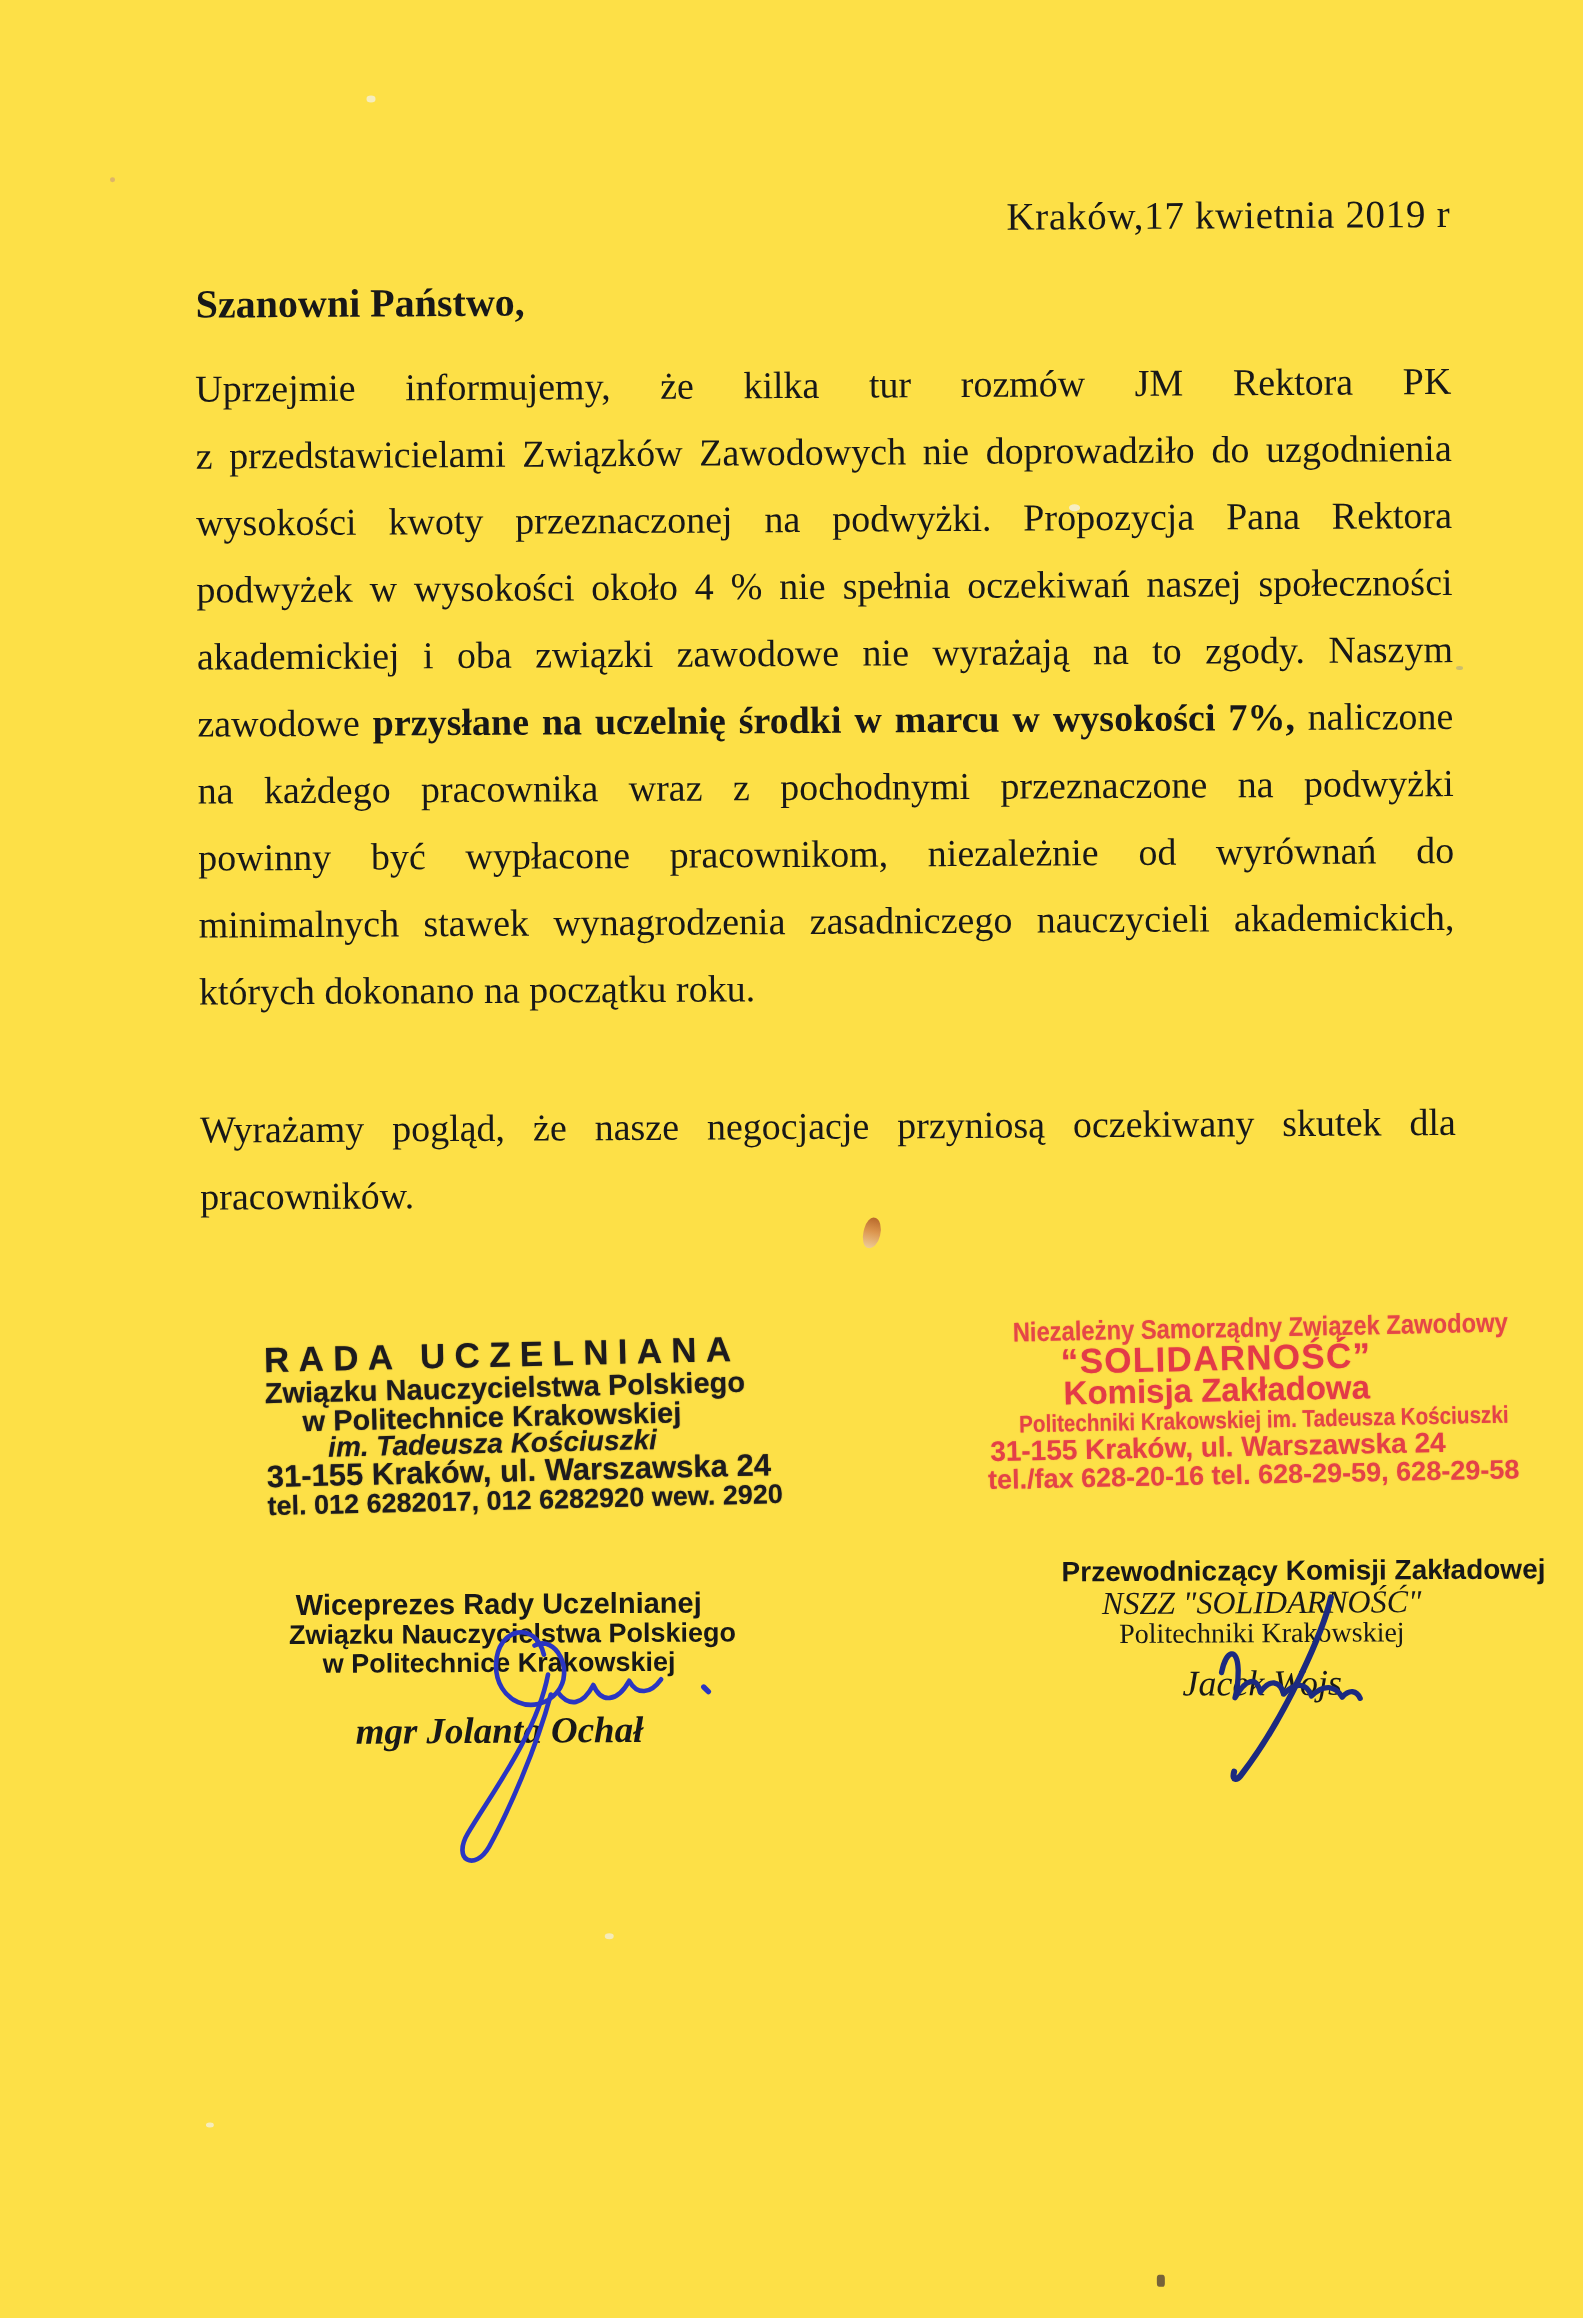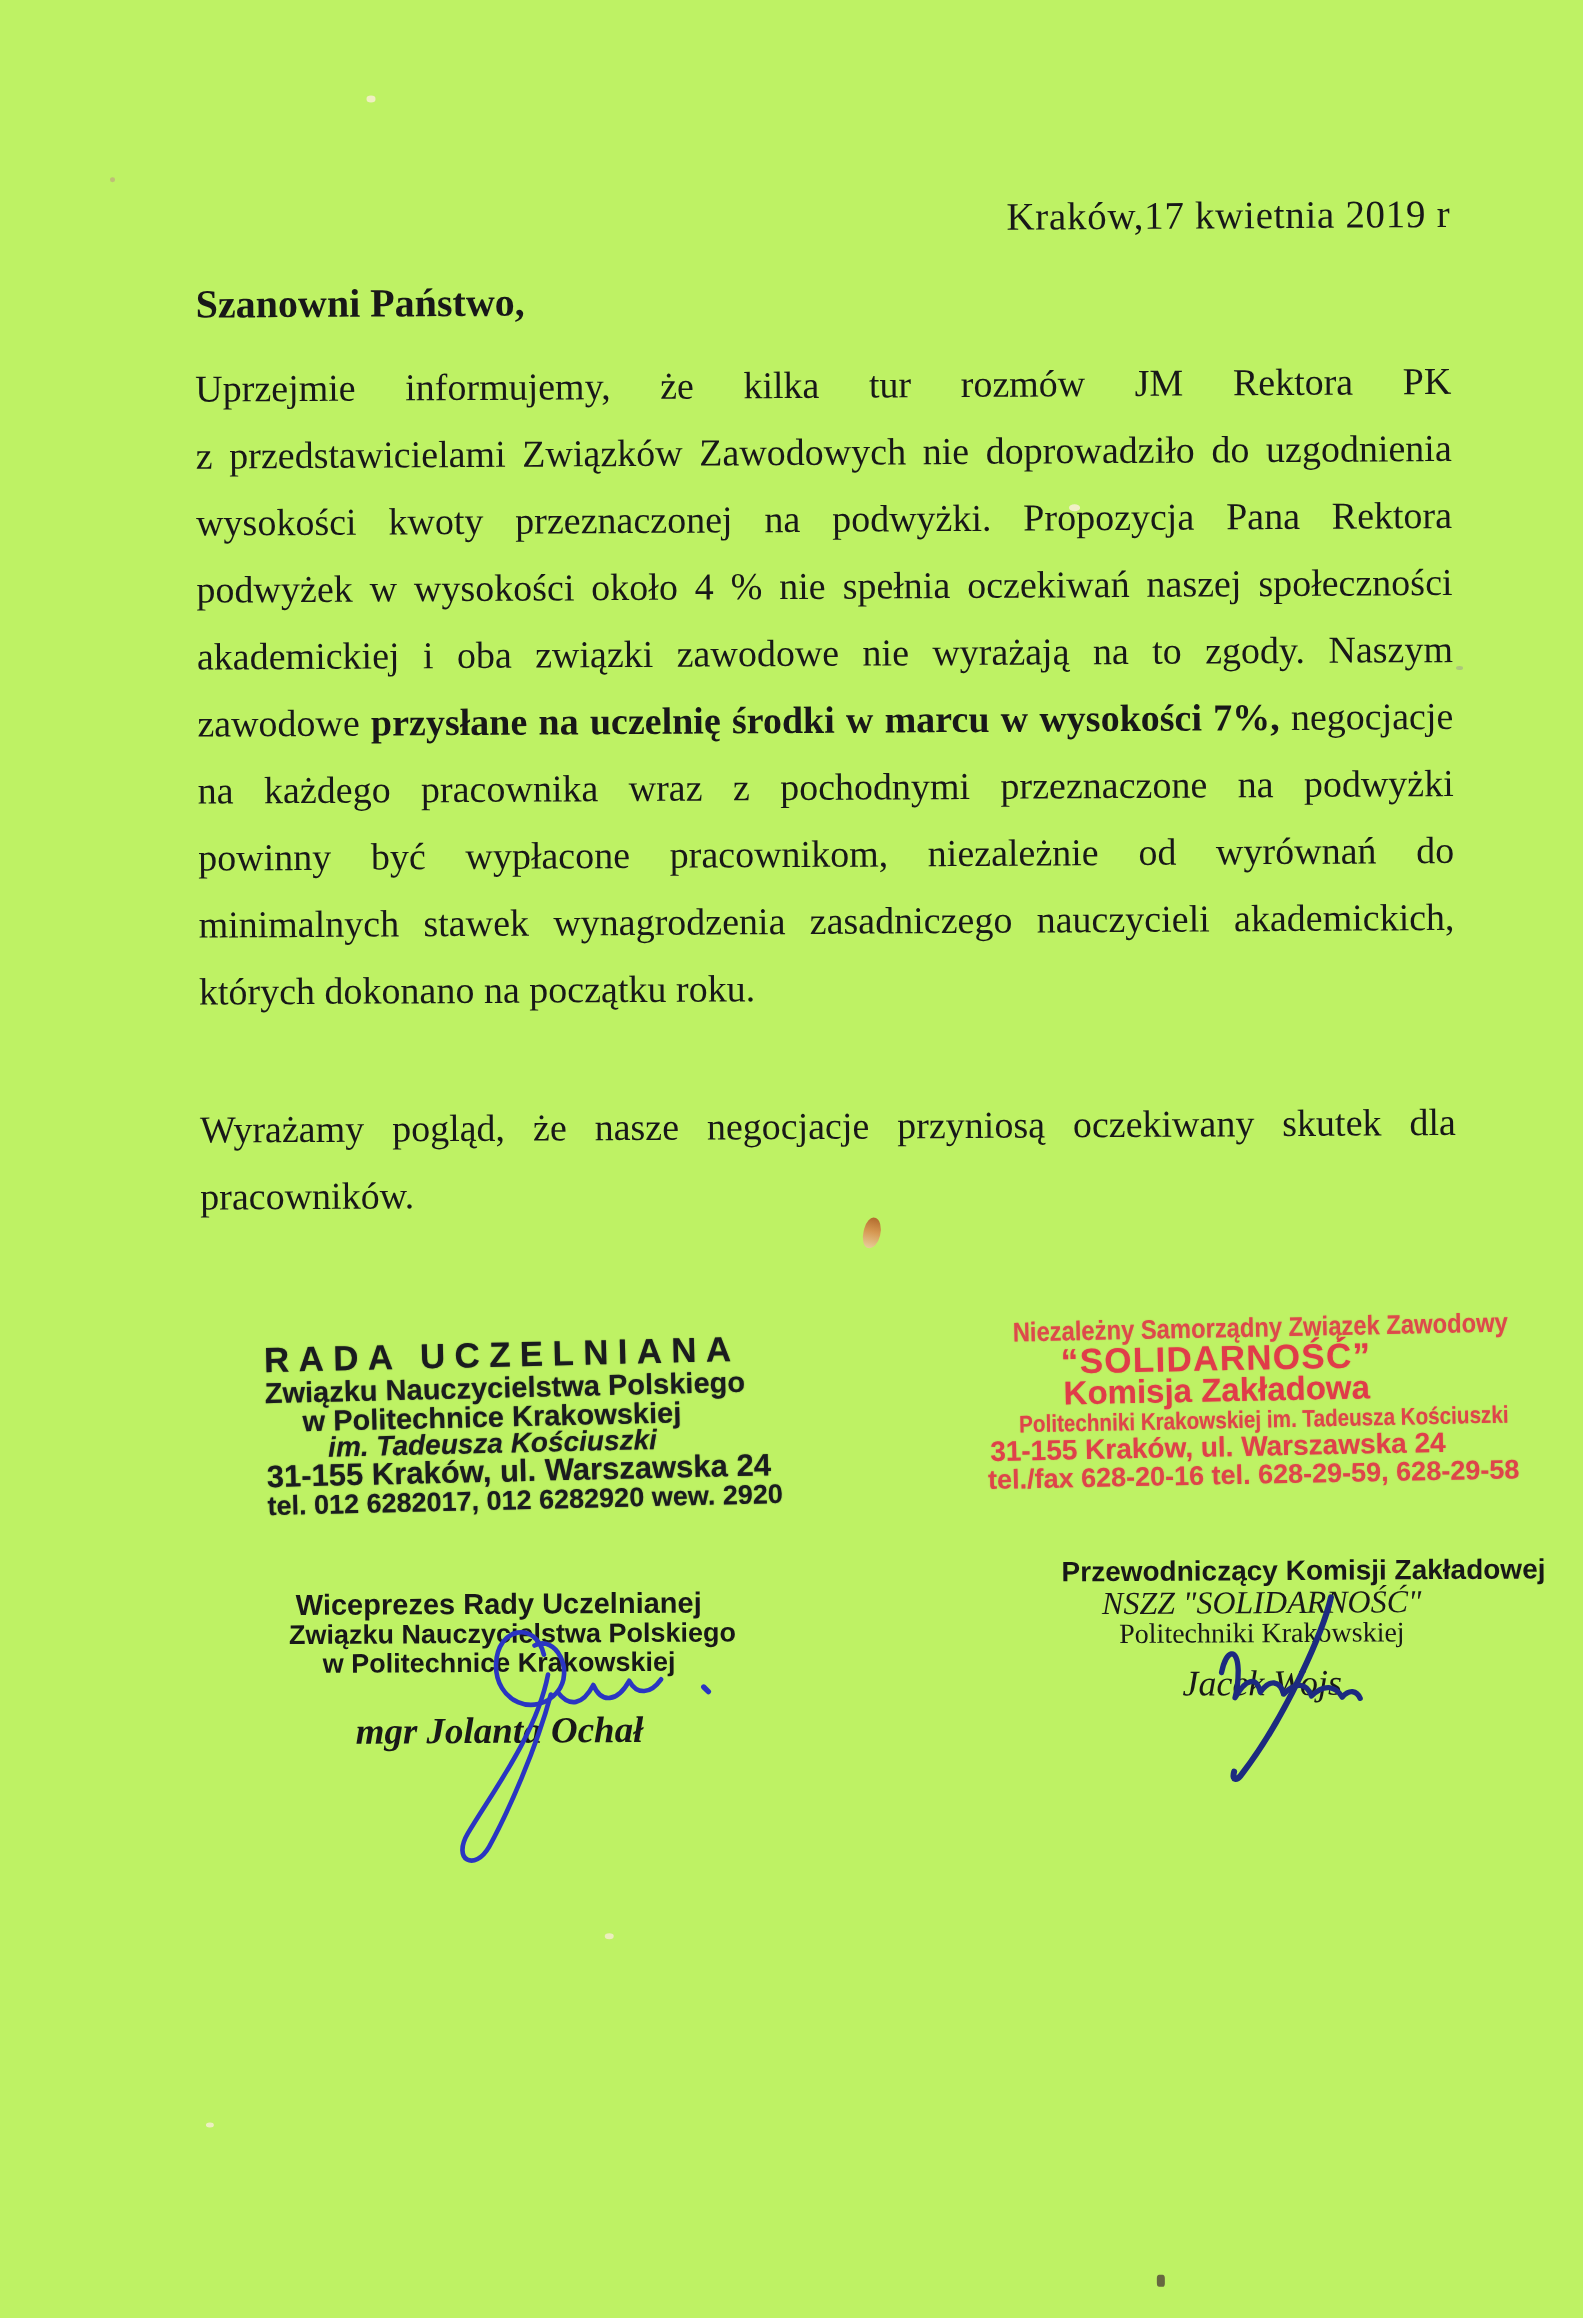--- a/index.html
+++ b/index.html
@@ -1,19 +1,19 @@
 <!DOCTYPE html>
 <html style="font-size:10.7px"><head>
 <meta charset="utf-8">
 <style>
   html,body{margin:0;padding:0;background:#777;}
   .page{
     position:relative;
     width:1583px;height:2319px;
-    background:#bef264;
+    background:#fde047;
     overflow:hidden;
     font-family:"Liberation Serif", serif;
     color:#181818;
   }
   .scan{position:absolute;inset:0;transform:rotate(-0.35deg);}
   
   .dateline{
     position:absolute;top:195px;right:127px;
     font-size:39px;letter-spacing:0.7px;white-space:nowrap;
   }
@@ -93,21 +93,21 @@
     <div class="dateline">Kraków,17 kwietnia 2019 r</div>
 
     <div class="salutation">Szanowni Państwo,</div>
 
     <div class="para p1">
       <div class="jline">Uprzejmie informujemy, że kilka tur rozmów JM Rektora PK</div>
       <div class="jline">z przedstawicielami Związków Zawodowych nie doprowadziło do uzgodnienia</div>
       <div class="jline">wysokości kwoty przeznaczonej na podwyżki. Propozycja Pana Rektora</div>
       <div class="jline">podwyżek w wysokości około 4 % nie spełnia oczekiwań naszej społeczności</div>
       <div class="jline">akademickiej i oba związki zawodowe nie wyrażają na to zgody. Naszym</div>
-      <div class="jline"><span>zawodowe </span><span class="b">przysłane na uczelnię środki w marcu w wysokości 7%,</span><span> negocjacje</span></div>
+      <div class="jline"><span>zawodowe </span><span class="b">przysłane na uczelnię środki w marcu w wysokości 7%,</span><span> naliczone</span></div>
       <div class="jline">na każdego pracownika wraz z pochodnymi przeznaczone na podwyżki</div>
       <div class="jline">powinny być wypłacone pracownikom, niezależnie od wyrównań do</div>
       <div class="jline">minimalnych stawek wynagrodzenia zasadniczego nauczycieli akademickich,</div>
       <div class="lline">których dokonano na początku roku.</div>
     </div>
 
     <div class="para p2">
       <div class="jline">Wyrażamy pogląd, że nasze negocjacje przyniosą oczekiwany skutek dla</div>
       <div class="lline">pracowników.</div>
     </div>

